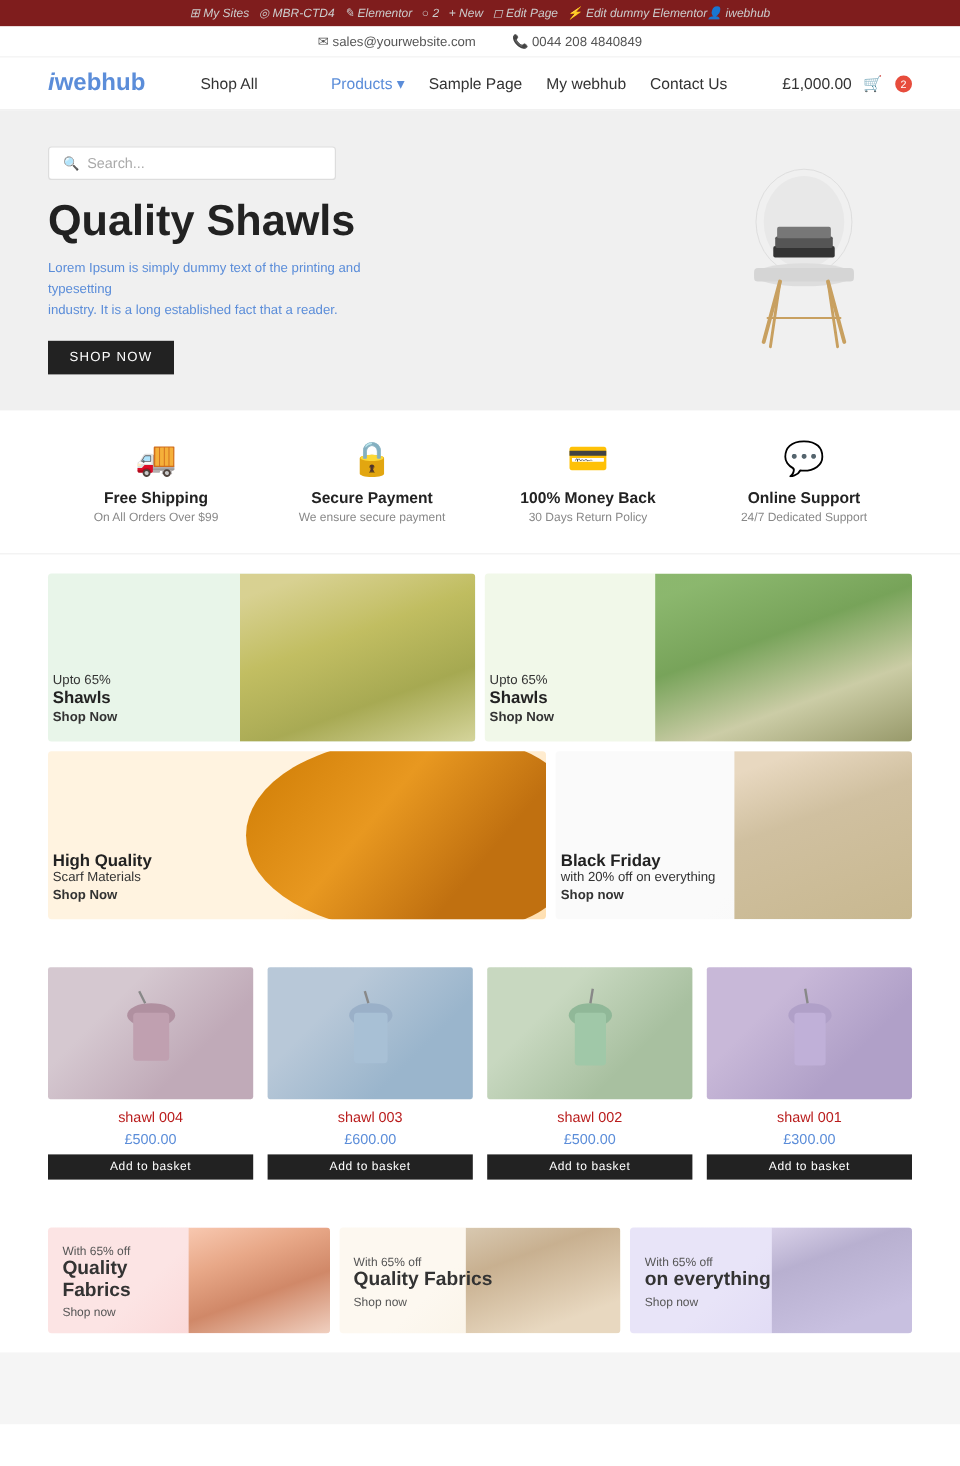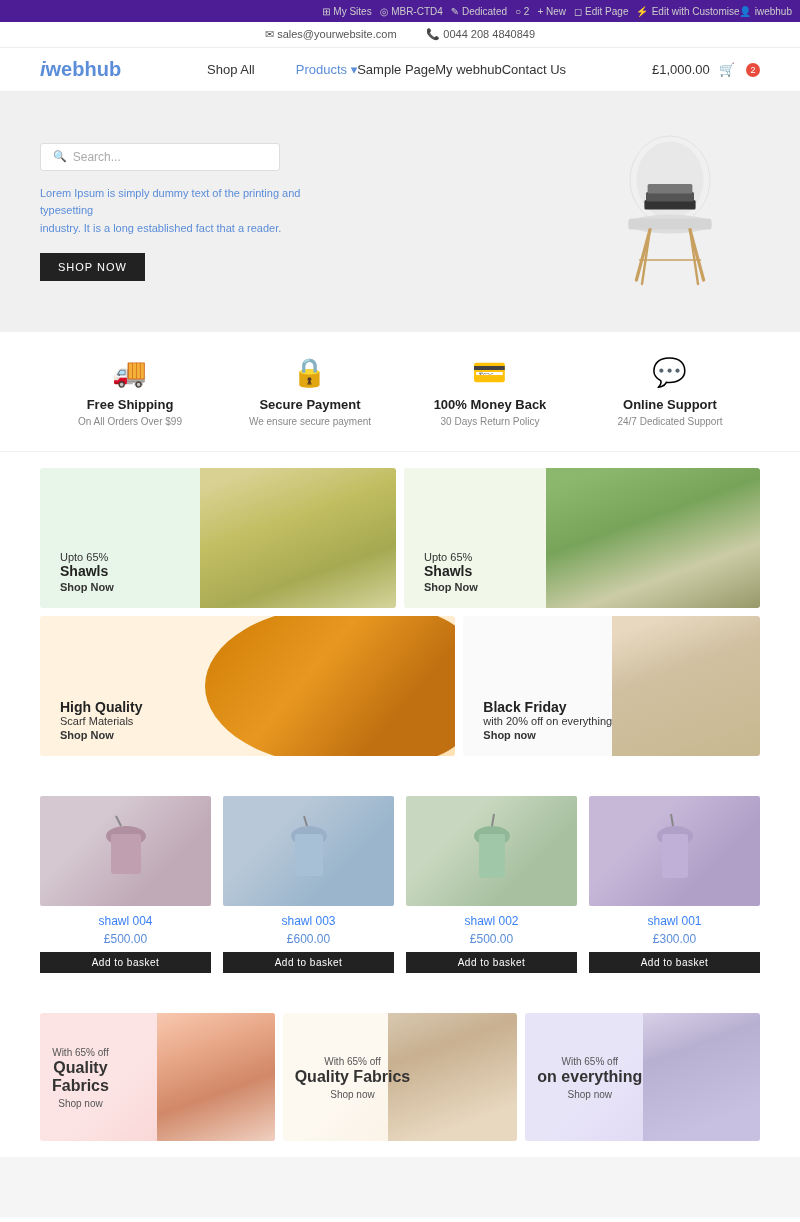--- a/index.html
+++ b/index.html
@@ -1,27 +1,28 @@
 <!DOCTYPE html>
 <html><head>
   <meta charset="utf-8">
   <style>
     * { margin: 0; padding: 0; box-sizing: border-box; }
     body { font-family: Arial, sans-serif; font-size: 13px; background: #fff; width: 800px; }
 
     
     .admin-bar {
-      background: #4c1d95;
+      background: #7f1d1d;
       color: #ccc;
       font-size: 10px;
       padding: 0 8px;
       height: 22px;
       display: flex;
       align-items: center;
-      justify-content: flex-end;
+      justify-content: center;
+      font-style: italic;
     }
     .admin-bar-left, .admin-bar-right { display: flex; align-items: center; gap: 8px; }
     .admin-bar span { color: #ccc; font-size: 10px; }
 
     
     .contact-bar {
       background: #fff;
       border-bottom: 1px solid #eee;
       padding: 6px 40px;
       display: flex;
@@ -35,21 +36,21 @@
     .header {
       background: #fff;
       border-bottom: 1px solid #eee;
       padding: 10px 40px;
       display: flex;
       align-items: center;
       justify-content: space-between;
     }
     .logo { font-size: 20px; color: #333; font-weight: 300; }
     .logo span { color: #5b8dd9; font-weight: 700; }
-    .nav { display: flex; align-items: center; }
+    .nav { display: flex; gap: 20px; align-items: center; }
     .nav a { text-decoration: none; color: #333; font-size: 13px; }
     .cart-area { display: flex; align-items: center; gap: 10px; font-size: 13px; color: #333; }
     .cart-badge { background: #e74c3c; color: #fff; border-radius: 50%; width: 14px; height: 14px; font-size: 9px; display: inline-flex; align-items: center; justify-content: center; }
 
     
     .hero {
       background: #f0f0f0;
       padding: 30px 40px;
       display: flex;
       align-items: center;
@@ -130,21 +131,21 @@
       flex: 1;
       border-radius: 3px;
       overflow: hidden;
       position: relative;
       height: 140px;
       display: flex;
       align-items: flex-end;
     }
     .banner-item .banner-text {
       position: absolute;
-      left: 20px;
+      left: 4px;
       bottom: 14px;
       z-index: 2;
     }
     .banner-item .banner-text h3 { font-size: 14px; font-weight: 700; color: #222; }
     .banner-item .banner-text p { font-size: 11px; color: #333; }
     .banner-item .banner-text a { font-size: 11px; color: #333; font-weight: 600; text-decoration: none; }
 
     
     .banner-green { background: linear-gradient(135deg, #e8f5e9 60%, #c8e6c9 100%); }
     .banner-yellow-green { background: linear-gradient(135deg, #f1f8e9 60%, #dcedc8 100%); }
@@ -178,48 +179,47 @@
       border-radius: 2px;
       overflow: hidden;
       display: flex;
       align-items: center;
       justify-content: center;
     }
     .product-img-p1 { background: linear-gradient(135deg, #d5c8d0 30%, #c0aab8 70%); }
     .product-img-p2 { background: linear-gradient(135deg, #b8c8d8 30%, #9ab5cc 70%); }
     .product-img-p3 { background: linear-gradient(135deg, #c8d8c0 30%, #a8c0a0 70%); }
     .product-img-p4 { background: linear-gradient(135deg, #c8b8d8 30%, #b0a0c8 70%); }
-    .product-name { font-size: 12px; color: #3b82f6; margin-bottom: 4px; }
+    .product-name { font-size: 12px; color: #b91c1c; margin-bottom: 4px; }
     .product-price { font-size: 12px; color: #5b8dd9; margin-bottom: 6px; }
     .add-to-basket {
       background: #222;
       color: #fff;
       border: none;
       padding: 5px 10px;
       font-size: 10px;
       cursor: pointer;
       width: 100%;
       letter-spacing: 0.5px;
     }
 
     
     .promo-section {
       padding: 16px 40px;
       display: flex;
       gap: 8px;
     }
     .promo-item {
       flex: 1;
-      height: 128px;
+      height: 88px;
       border-radius: 3px;
       position: relative;
       overflow: hidden;
       display: flex;
       align-items: flex-end;
-      text-align: center;
     }
     .promo-text {
       position: absolute;
       left: 12px;
       top: 50%;
       transform: translateY(-50%);
       z-index: 2;
     }
     .promo-text .small { font-size: 10px; color: #555; }
     .promo-text h3 { font-size: 16px; font-weight: 700; color: #333; }
@@ -236,25 +236,25 @@
     }
 
   </style>
 </head>
 <body>
 
 <div class="admin-bar">
   <div class="admin-bar-left">
     <span>⊞ My Sites</span>
     <span>◎ MBR-CTD4</span>
-    <span>✎ Dedicated</span>
+    <span>✎ Elementor</span>
     <span>○ 2</span>
     <span>+ New</span>
     <span>◻ Edit Page</span>
-    <span>⚡ Edit with Customise</span>
+    <span>⚡ Edit dummy Elementor</span>
   </div>
   <div class="admin-bar-right">
     <span>👤 iwebhub</span>
   </div>
 </div>
 
 <div class="contact-bar">
   <span>✉ <span>sales@yourwebsite.com</span></span>
   <span>📞 <span>0044 208 4840849</span></span>
 </div>
@@ -276,20 +276,21 @@
     <span class="cart-badge">2</span>
   </div>
 </div>
 
 <div class="hero">
   <div class="hero-content">
     <div class="search-bar">
       <span style="color:#aaa;font-size:11px;">🔍</span>
       <span style="color:#aaa;font-size:12px;">Search...</span>
     </div>
+    <h1>Quality Shawls</h1>
     <p>
       <span>Lorem Ipsum is simply dummy text of the</span> <span style="color:#5b8dd9;">printing and typesetting</span><br>
       <span>industry. It is a long established fact that a reader.</span>
     </p>
     <button class="shop-now-btn">SHOP NOW</button>
   </div>
   <div class="hero-image">
     <svg class="chair-placeholder" viewBox="0 0 160 200">
 
       <ellipse cx="80" cy="60" rx="50" ry="55" fill="#f0f0f0" stroke="#ddd" stroke-width="1"></ellipse>

